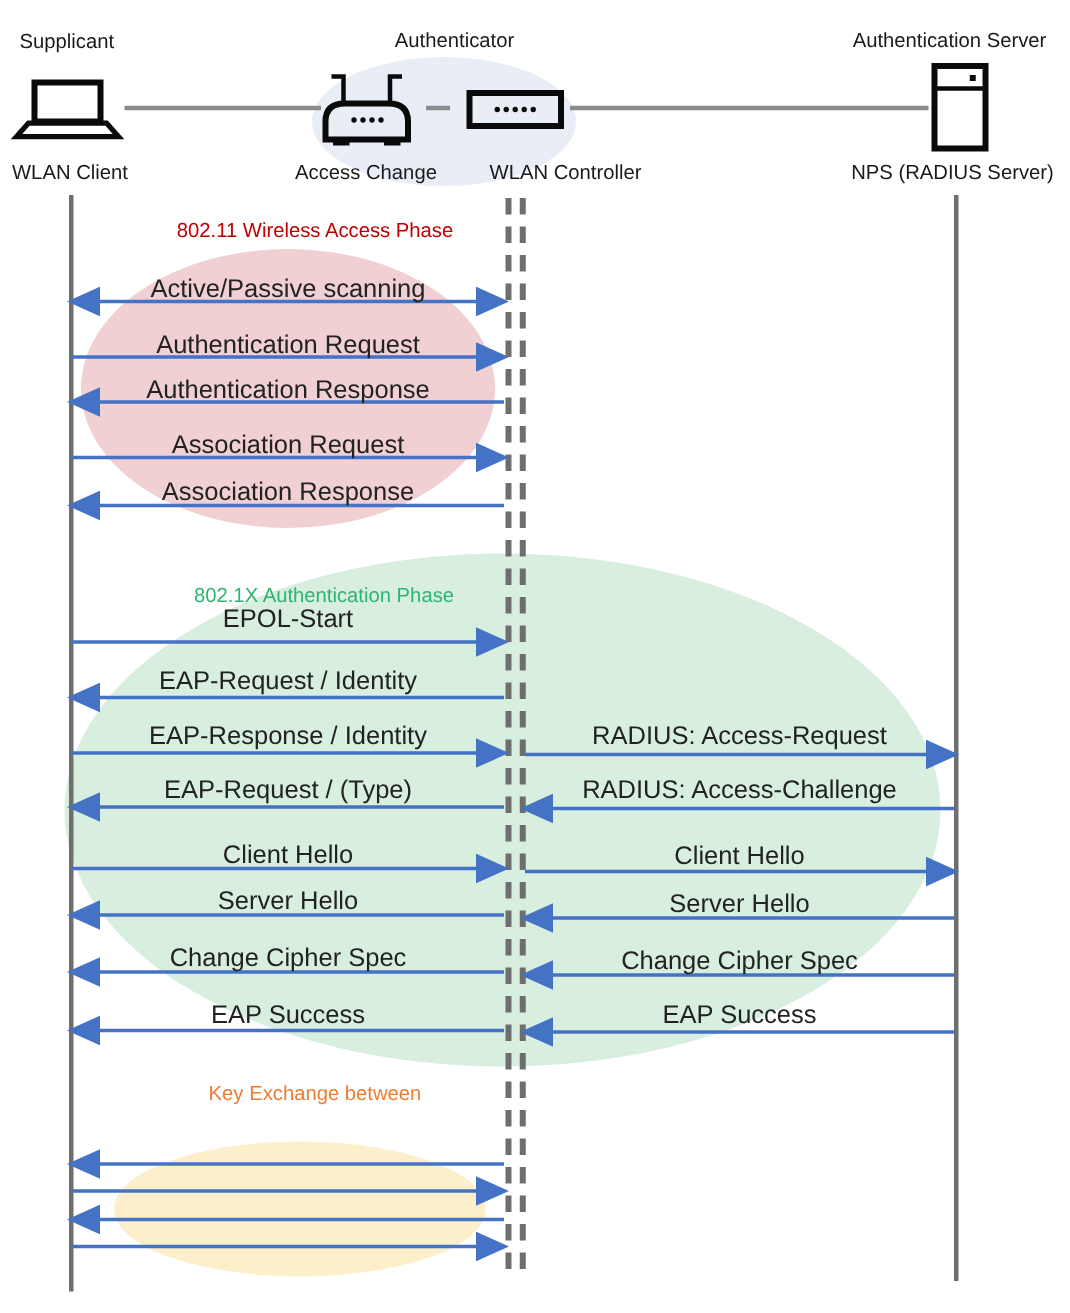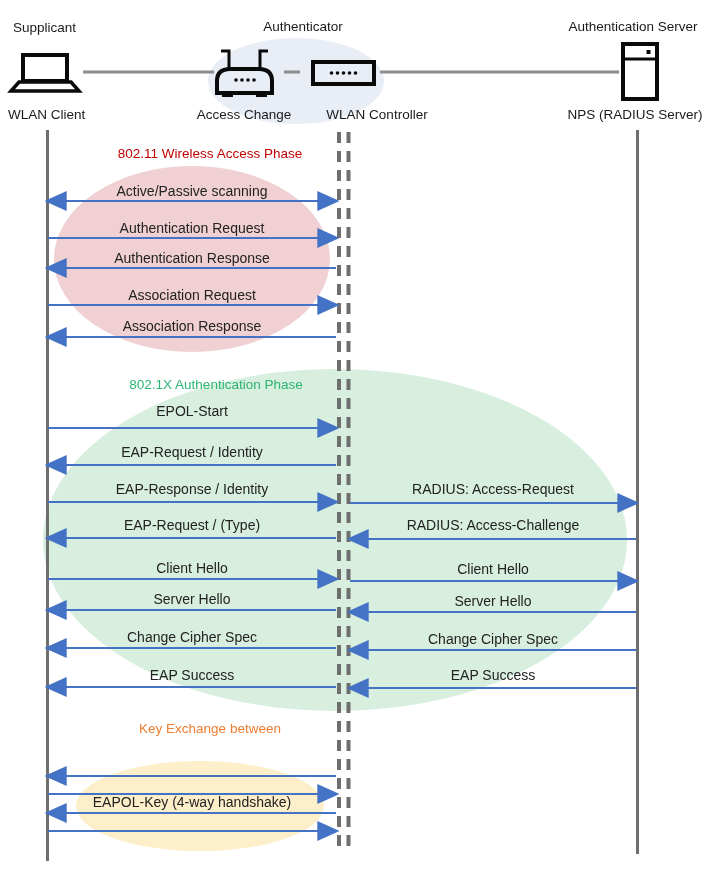--- a/index.html
+++ b/index.html
@@ -1,21 +1,21 @@
 <!DOCTYPE html>
 <html><head>
 <meta charset="utf-8">
 <style>
   html,body{margin:0;padding:0;background:#fff;}
   .stage{position:relative;width:713px;height:875px;background:#fff;overflow:hidden;
          font-family:"Liberation Sans", sans-serif;color:#1f1f1f;}
   .stage svg{position:absolute;left:0;top:0;}
   .lbl{position:absolute;white-space:nowrap;font-size:13.5px;color:#1a1a1a;}
   .ctr{transform:translateX(-50%);}
-  .msg{position:absolute;white-space:nowrap;font-size:14px;color:#222;transform:translateX(-50%);}
+  .msg{position:absolute;white-space:nowrap;font-size:17px;color:#222;transform:translateX(-50%);}
   .msgL{left:192px;}
   .msgR{left:493px;}
   .ptitle{position:absolute;white-space:nowrap;font-size:13.5px;transform:translateX(-50%);margin-left:18px;}
   .t-red{color:#C00000;}
   .t-green{color:#2EB573;}
   .t-orange{color:#ED7D31;}
 </style>
 </head>
 <body>
 
@@ -127,33 +127,32 @@
   <div class="lbl ctr" style="left:345px;top:107px;margin-left:32px;">WLAN Controller</div>
   <div class="lbl ctr" style="left:635px;top:107px;">NPS (RADIUS Server)</div>
 
   <div class="ptitle t-red" style="left:192px;top:146px;">802.11 Wireless Access Phase</div>
   <div class="msg msgL" style="top:183px;">Active/Passive scanning</div>
   <div class="msg msgL" style="top:220px;">Authentication Request</div>
   <div class="msg msgL" style="top:250px;">Authentication Response</div>
   <div class="msg msgL" style="top:287px;">Association Request</div>
   <div class="msg msgL" style="top:318px;">Association Response</div>
 
-  <div class="ptitle t-green" style="left:198px;top:377px;">802.1X Authentication Phase</div>
+  <div class="ptitle t-green" style="left:198px;top:389px;">802.1X Authentication Phase</div>
   <div class="msg msgL" style="top:403px;">EPOL-Start</div>
   <div class="msg msgL" style="top:444px;">EAP-Request / Identity</div>
   <div class="msg msgL" style="top:481px;">EAP-Response / Identity</div>
   <div class="msg msgL" style="top:517px;text-align:center;">EAP-Request / (Type)</div>
   <div class="msg msgL" style="top:560px;">Client Hello</div>
   <div class="msg msgL" style="top:591px;">Server Hello</div>
   <div class="msg msgL" style="top:629px;">Change Cipher Spec</div>
   <div class="msg msgL" style="top:667px;">EAP Success</div>
 
   <div class="msg msgR" style="top:481px;">RADIUS: Access-Request</div>
   <div class="msg msgR" style="top:517px;">RADIUS: Access-Challenge</div>
   <div class="msg msgR" style="top:561px;">Client Hello</div>
   <div class="msg msgR" style="top:593px;">Server Hello</div>
   <div class="msg msgR" style="top:631px;">Change Cipher Spec</div>
   <div class="msg msgR" style="top:667px;">EAP Success</div>
 
   <div class="ptitle t-orange" style="left:192px;top:721px;">Key Exchange between</div>
-  <div class="msg msgL" style="top:794px;">EAPOL-Key (4-way handshake)</div>
 
 </div>
 
 </body></html>

